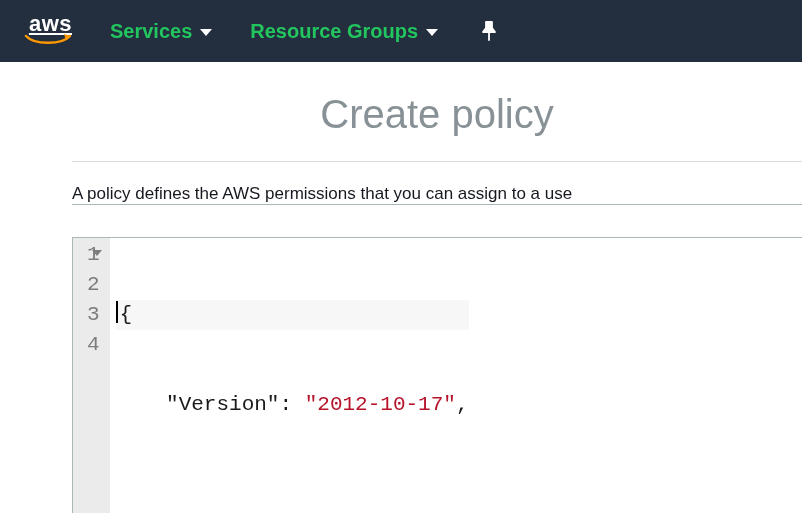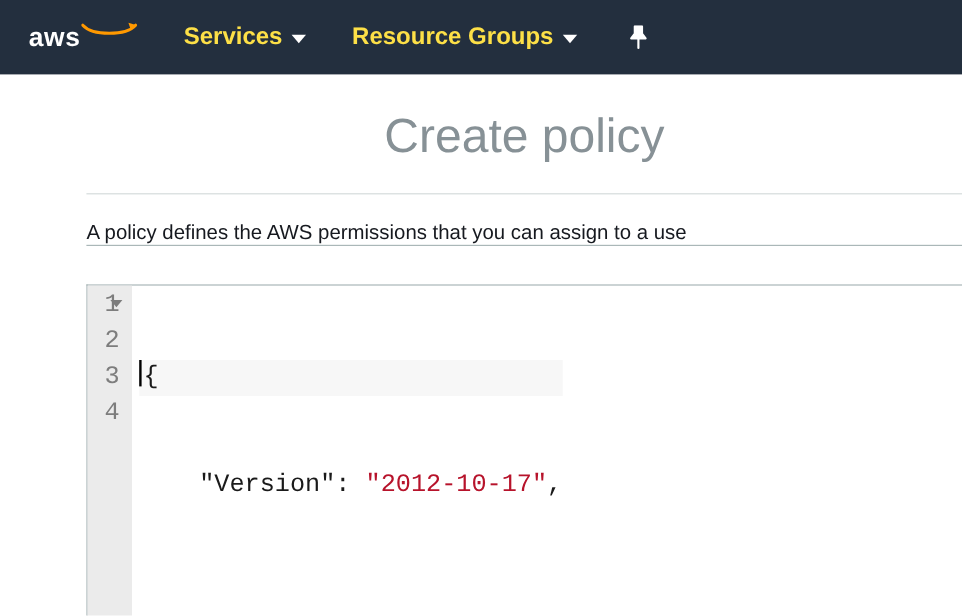--- a/index.html
+++ b/index.html
@@ -17,38 +17,39 @@
     background: #232f3e;
     height: 62px;
     display: flex;
     align-items: center;
     padding: 0 24px;
     gap: 38px;
     color: #fff;
   }
   .aws-logo {
     display: flex;
-    flex-direction: row;
-    align-items: flex-start;
+    flex-direction: column;
+    align-items: flex-end;
     line-height: 1;
+    text-decoration: underline;
   }
   .aws-logo .txt {
     font-weight: 700;
     font-size: 22px;
     letter-spacing: 0.5px;
     color: #fff;
   }
   .aws-logo svg { display: block; margin-top: -2px; }
   .nav-item {
     display: flex;
     align-items: center;
     gap: 8px;
     font-size: 20px;
     font-weight: 600;
-    color: #fde047;
+    color: #22c55e;
     cursor: pointer;
   }
   .caret {
     width: 0; height: 0;
     border-left: 6px solid transparent;
     border-right: 6px solid transparent;
     border-top: 7px solid #fff;
     margin-top: 2px;
   }
   .pin-icon { margin-left: 4px; }

